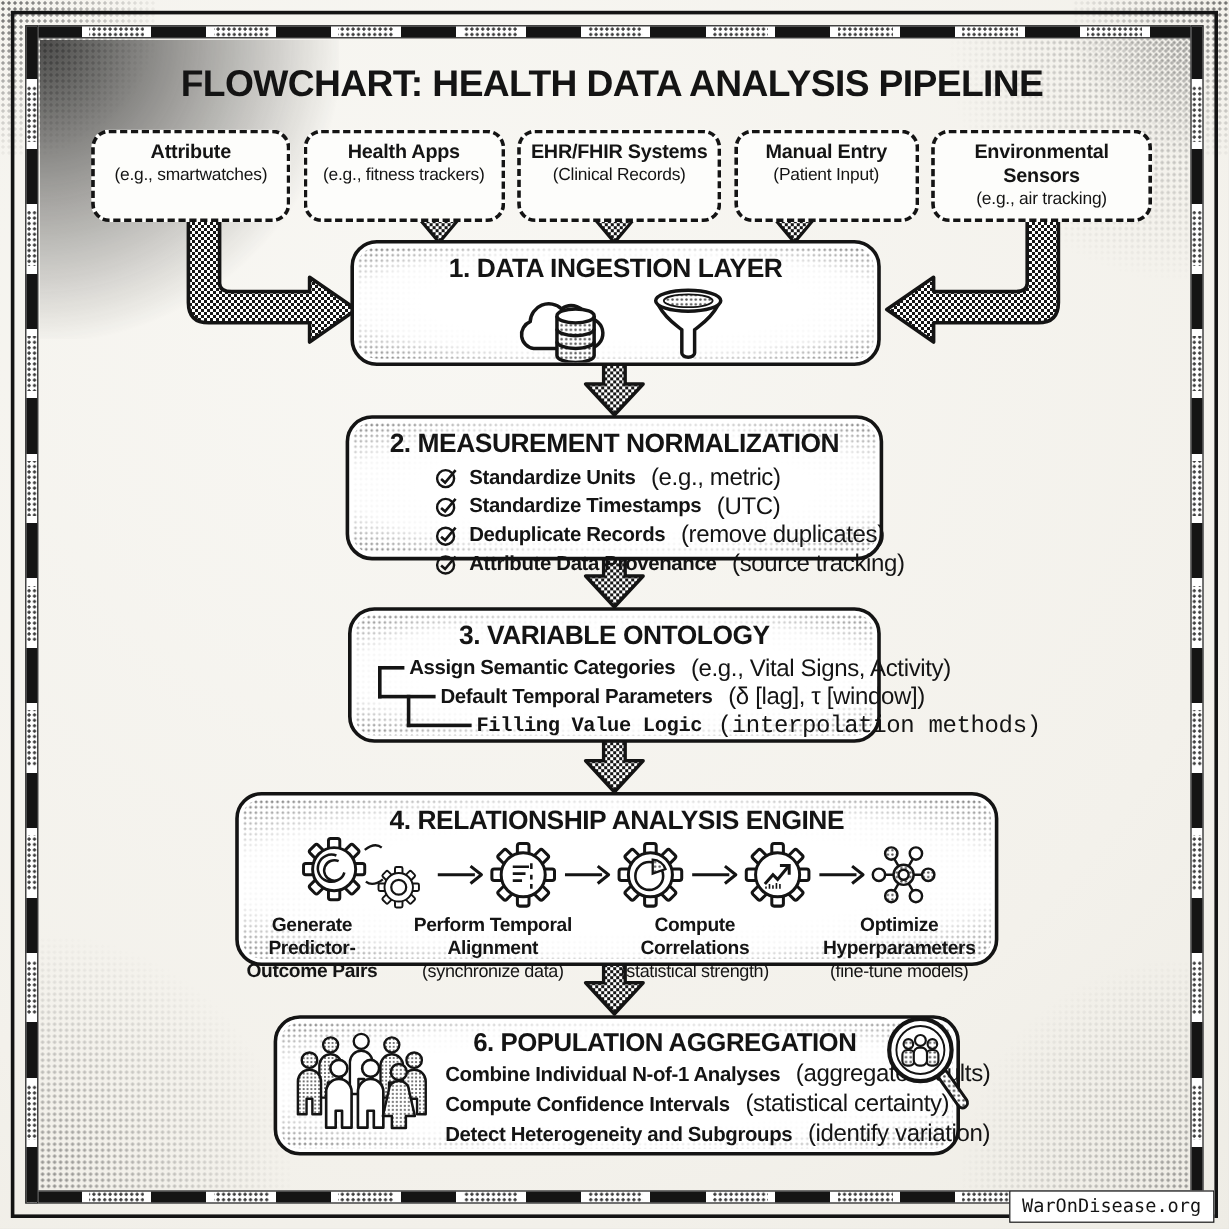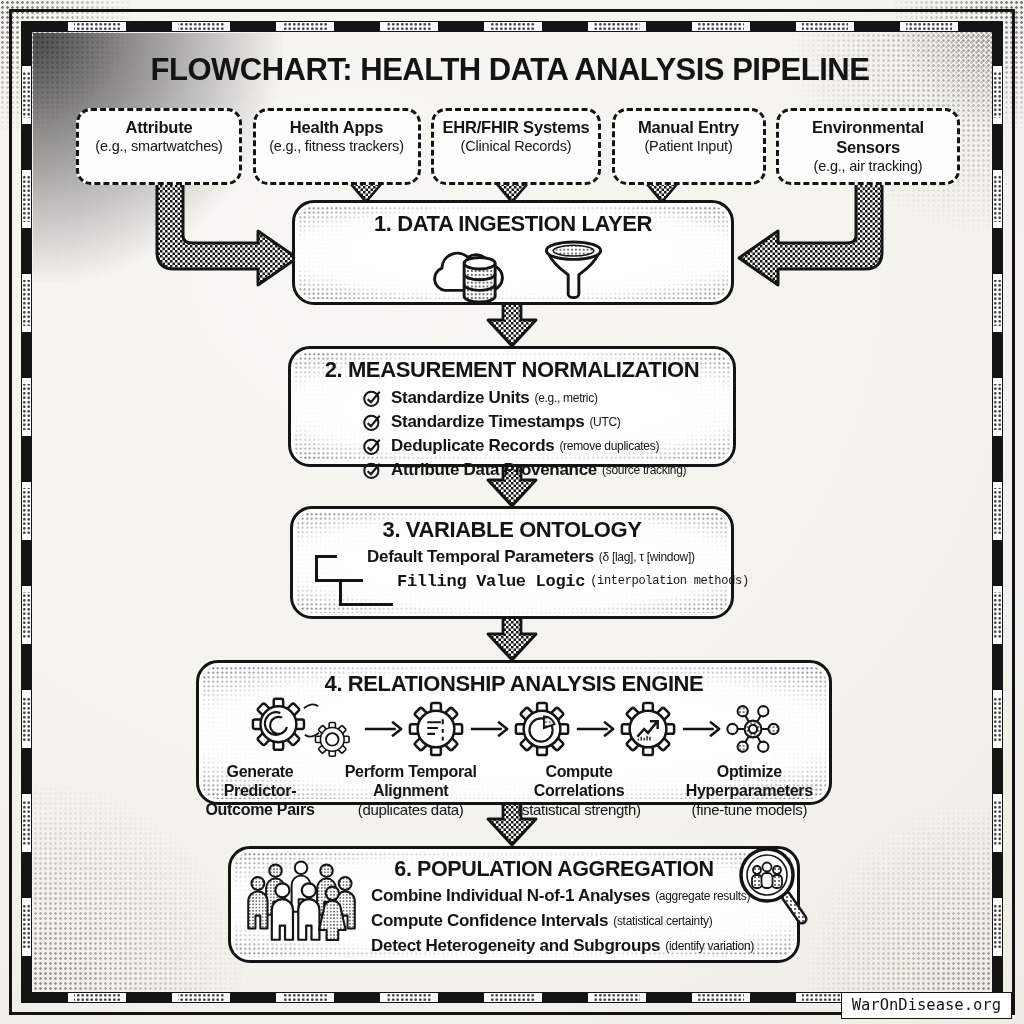--- a/index.html
+++ b/index.html
@@ -49,21 +49,21 @@
     background:radial-gradient(ellipse 72% 64% at 50% 50%, #fff 52%, rgba(255,255,255,.94) 72%, rgba(255,255,255,.2) 100%);}
   .stage-in{position:relative;z-index:2;height:100%;}
   .stage-title{text-align:center;font-size:22px;font-weight:bold;letter-spacing:-.4px;padding-top:8px;}
   
   .ingest-icons{display:flex;justify-content:center;align-items:flex-start;gap:26px;margin-top:3px;}
   
   .chk-list{margin:3px 0 0 72px;}
   .chk-row{display:flex;align-items:center;height:24px;}
   .chk-row svg{margin-right:8px;flex:none;}
   .b{font-size:17px;font-weight:bold;letter-spacing:-.3px;white-space:nowrap;}
-  .n{font-size:12px;letter-spacing:-.3px;white-space:nowrap;margin-left:5px;}
+  .n{font-size:20px;letter-spacing:-.3px;white-space:nowrap;margin-left:13px;}
   
   .tree{position:relative;margin-top:2px;height:72px;}
   .tree-row{display:flex;align-items:center;height:24px;}
   .tree-row.t1{padding-left:48px;} .tree-row.t2{padding-left:74px;} .tree-row.t3{padding-left:104px;font-family:Liberation Mono, monospace;}
   .tl{position:absolute;background:#141414;}
   
   .engine-icons{display:flex;justify-content:center;align-items:center;gap:4px;margin-top:1px;height:62px;}
   .engine-labels{display:flex;justify-content:center;gap:12px;margin-top:2px;}
   .step{text-align:center;}
   .step-name{font-size:16px;font-weight:bold;line-height:19px;letter-spacing:-.3px;white-space:pre-line;display:block;}
@@ -241,20 +241,24 @@
 
   <div class="stage" style="left:290px;top:506px;width:444px;height:113px">
     <div class="stage-in">
       <div class="stage-title">3. VARIABLE ONTOLOGY</div>
       <div class="tree">
         <div class="tl" style="left:22px;top:10px;width:22px;height:3px"></div>
         <div class="tl" style="left:22px;top:10px;width:3px;height:27px"></div>
         <div class="tl" style="left:22px;top:34px;width:48px;height:3px"></div>
         <div class="tl" style="left:46px;top:34px;width:3px;height:27px"></div>
         <div class="tl" style="left:46px;top:58px;width:54px;height:3px"></div>
+        <div class="tree-row t1">
+          <span class="b">Assign Semantic Categories</span>
+          <span class="n">(e.g., Vital Signs, Activity)</span>
+        </div>
         <div class="tree-row t2">
           <span class="b">Default Temporal Parameters</span>
           <span class="n">(δ [lag], τ [window])</span>
         </div>
         <div class="tree-row t3">
           <span class="b">Filling Value Logic</span>
           <span class="n">(interpolation methods)</span>
         </div>
       </div>
     </div>
@@ -326,21 +330,21 @@
       <div class="engine-labels">
         <div class="step" style="width:124px">
           <span class="step-name">Generate
 Predictor-
 Outcome Pairs</span>
           <span class="step-note"></span>
         </div>
         <div class="step" style="width:158px">
           <span class="step-name">Perform Temporal
 Alignment</span>
-          <span class="step-note">(duplicates data)</span>
+          <span class="step-note">(synchronize data)</span>
         </div>
         <div class="step" style="width:160px">
           <span class="step-name">Compute
 Correlations</span>
           <span class="step-note">(statistical strength)</span>
         </div>
         <div class="step" style="width:162px">
           <span class="step-name">Optimize
 Hyperparameters</span>
           <span class="step-note">(fine-tune models)</span>

